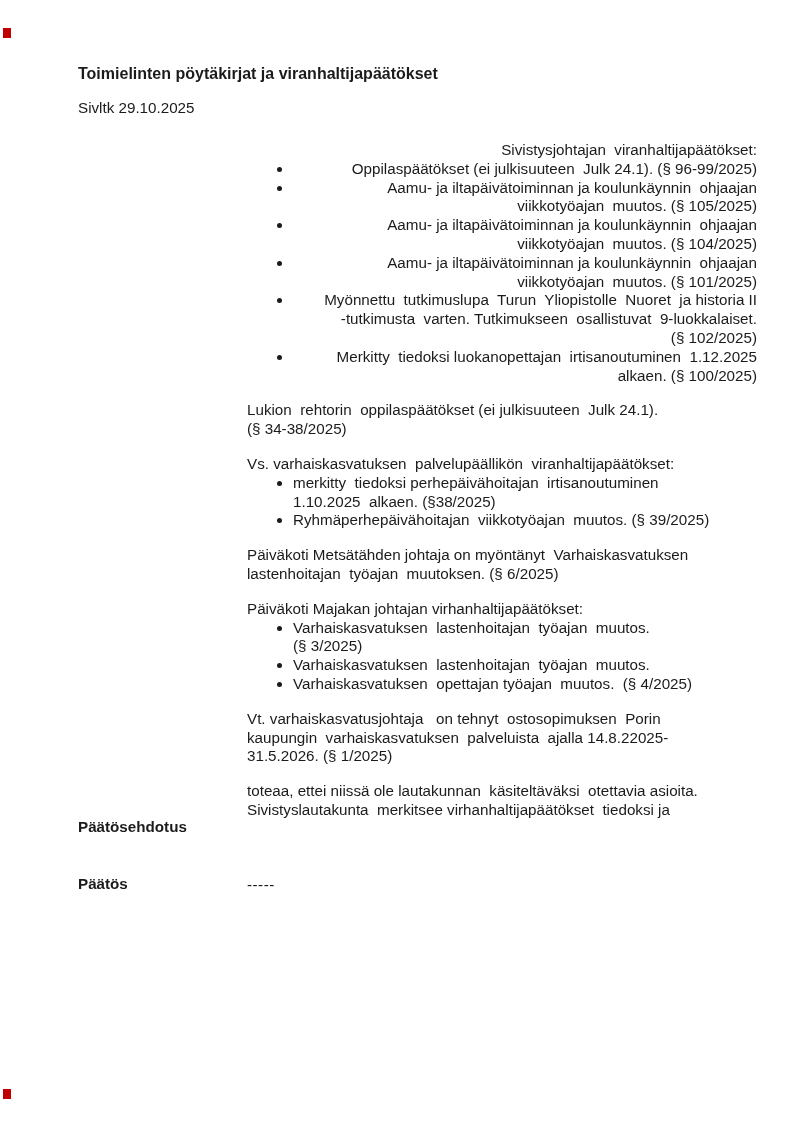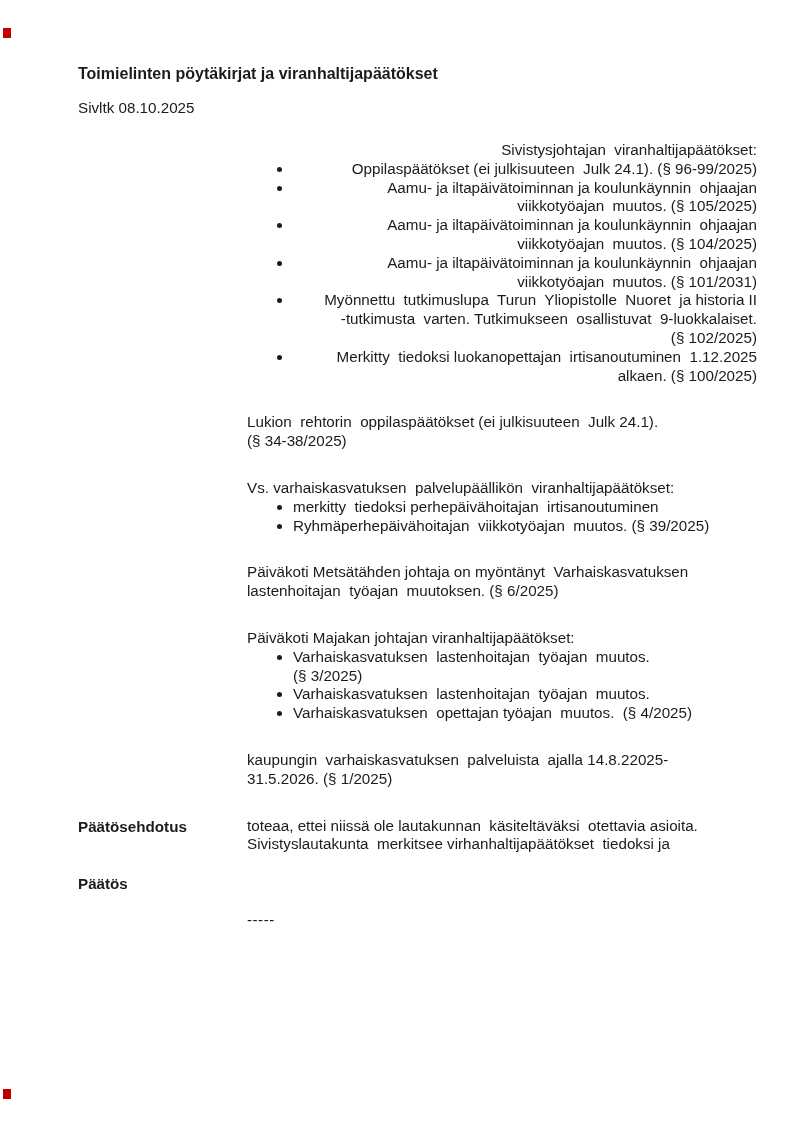--- a/index.html
+++ b/index.html
@@ -33,21 +33,21 @@
     white-space: pre;
   }
   .content {
     position: absolute;
     left: 247px; top: 141px;
     width: 510px;
     font-size: 15.2px;
     line-height: 18.8px;
   }
   .line { white-space: pre; }
-  .content-block { margin-top: 28px; }
+  .content-block { margin-top: 16px; }
   #blocks > .content-block:first-child { margin-top: 0; text-align: right; }
   .bullet-item { position: relative; padding-left: 46px; }
   .bullet-dot {
     position: absolute;
     left: 30px; top: 7px;
     width: 5px; height: 5px;
     border-radius: 50%;
     background: #1b1b1b;
   }
   .separator { margin-top: 56.4px; letter-spacing: 0.5px; }
@@ -72,21 +72,21 @@
 </head>
 <body>
 
 <div class="page">
 
   <div class="red-mark" id="edge-mark-top" style="background: rgb(192, 0, 0);"></div>
   <div class="red-mark" id="edge-mark-bottom" style="background: rgb(192, 0, 0);"></div>
 
   <h1 class="title">Toimielinten pöytäkirjat ja viranhaltijapäätökset</h1>
 
-  <div class="dateline">Sivltk 08.10.2025</div>
+  <div class="dateline">Sivltk 29.10.2025</div>
 
   <div class="content">
     <div id="blocks">
         <div class="content-block">
           <div class="line">Sivistysjohtajan  viranhaltijapäätökset:</div>
           <div class="bullet-item">
             <div class="bullet-dot"></div>
             <div class="line">Oppilaspäätökset (ei julkisuuteen  Julk 24.1). (§ 96-99/2025)</div>
           </div>
           <div class="bullet-item">
@@ -95,21 +95,21 @@
             <div class="line">viikkotyöajan  muutos. (§ 105/2025)</div>
           </div>
           <div class="bullet-item">
             <div class="bullet-dot"></div>
             <div class="line">Aamu- ja iltapäivätoiminnan ja koulunkäynnin  ohjaajan</div>
             <div class="line">viikkotyöajan  muutos. (§ 104/2025)</div>
           </div>
           <div class="bullet-item">
             <div class="bullet-dot"></div>
             <div class="line">Aamu- ja iltapäivätoiminnan ja koulunkäynnin  ohjaajan</div>
-            <div class="line">viikkotyöajan  muutos. (§ 101/2031)</div>
+            <div class="line">viikkotyöajan  muutos. (§ 101/2025)</div>
           </div>
           <div class="bullet-item">
             <div class="bullet-dot"></div>
             <div class="line">Myönnettu  tutkimuslupa  Turun  Yliopistolle  Nuoret  ja historia II</div>
             <div class="line">-tutkimusta  varten. Tutkimukseen  osallistuvat  9-luokkalaiset.</div>
             <div class="line">(§ 102/2025)</div>
           </div>
           <div class="bullet-item">
             <div class="bullet-dot"></div>
             <div class="line">Merkitty  tiedoksi luokanopettajan  irtisanoutuminen  1.12.2025</div>
@@ -118,47 +118,49 @@
         </div>
         <div class="content-block">
           <div class="line">Lukion  rehtorin  oppilaspäätökset (ei julkisuuteen  Julk 24.1).</div>
           <div class="line">(§ 34-38/2025)</div>
         </div>
         <div class="content-block">
           <div class="line">Vs. varhaiskasvatuksen  palvelupäällikön  viranhaltijapäätökset:</div>
           <div class="bullet-item">
             <div class="bullet-dot"></div>
             <div class="line">merkitty  tiedoksi perhepäivähoitajan  irtisanoutuminen</div>
+            <div class="line">1.10.2025  alkaen. (§38/2025)</div>
           </div>
           <div class="bullet-item">
             <div class="bullet-dot"></div>
             <div class="line">Ryhmäperhepäivähoitajan  viikkotyöajan  muutos. (§ 39/2025)</div>
           </div>
         </div>
         <div class="content-block">
           <div class="line">Päiväkoti Metsätähden johtaja on myöntänyt  Varhaiskasvatuksen</div>
           <div class="line">lastenhoitajan  työajan  muutoksen. (§ 6/2025)</div>
         </div>
         <div class="content-block">
-          <div class="line">Päiväkoti Majakan johtajan viranhaltijapäätökset:</div>
+          <div class="line">Päiväkoti Majakan johtajan virhanhaltijapäätökset:</div>
           <div class="bullet-item">
             <div class="bullet-dot"></div>
             <div class="line">Varhaiskasvatuksen  lastenhoitajan  työajan  muutos.</div>
             <div class="line">(§ 3/2025)</div>
           </div>
           <div class="bullet-item">
             <div class="bullet-dot"></div>
             <div class="line">Varhaiskasvatuksen  lastenhoitajan  työajan  muutos.</div>
           </div>
           <div class="bullet-item">
             <div class="bullet-dot"></div>
             <div class="line">Varhaiskasvatuksen  opettajan työajan  muutos.  (§ 4/2025)</div>
           </div>
         </div>
         <div class="content-block">
+          <div class="line">Vt. varhaiskasvatusjohtaja   on tehnyt  ostosopimuksen  Porin</div>
           <div class="line">kaupungin  varhaiskasvatuksen  palveluista  ajalla 14.8.22025-</div>
           <div class="line">31.5.2026. (§ 1/2025)</div>
         </div>
       </div>
 
     <div class="content-block">
       <div class="line">toteaa, ettei niissä ole lautakunnan  käsiteltäväksi  otettavia asioita.</div>
       <div class="line">Sivistyslautakunta  merkitsee virhanhaltijapäätökset  tiedoksi ja</div>
     </div>
 

